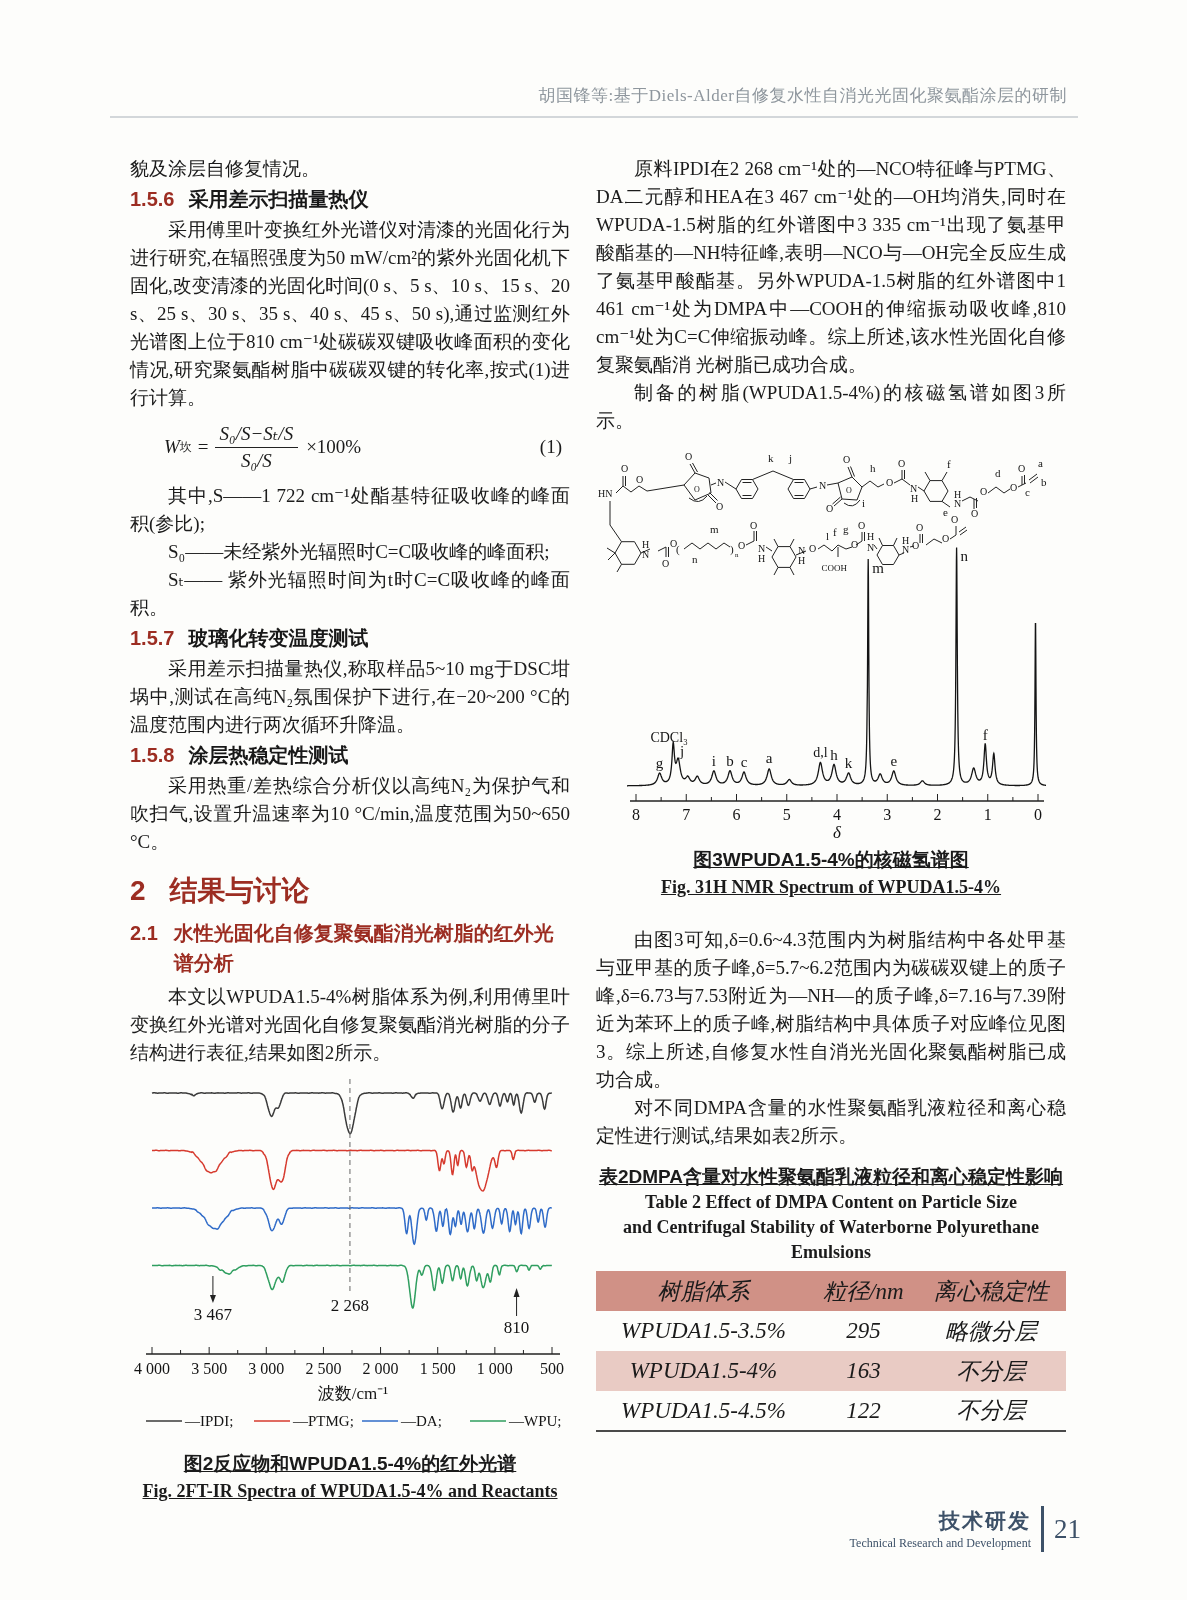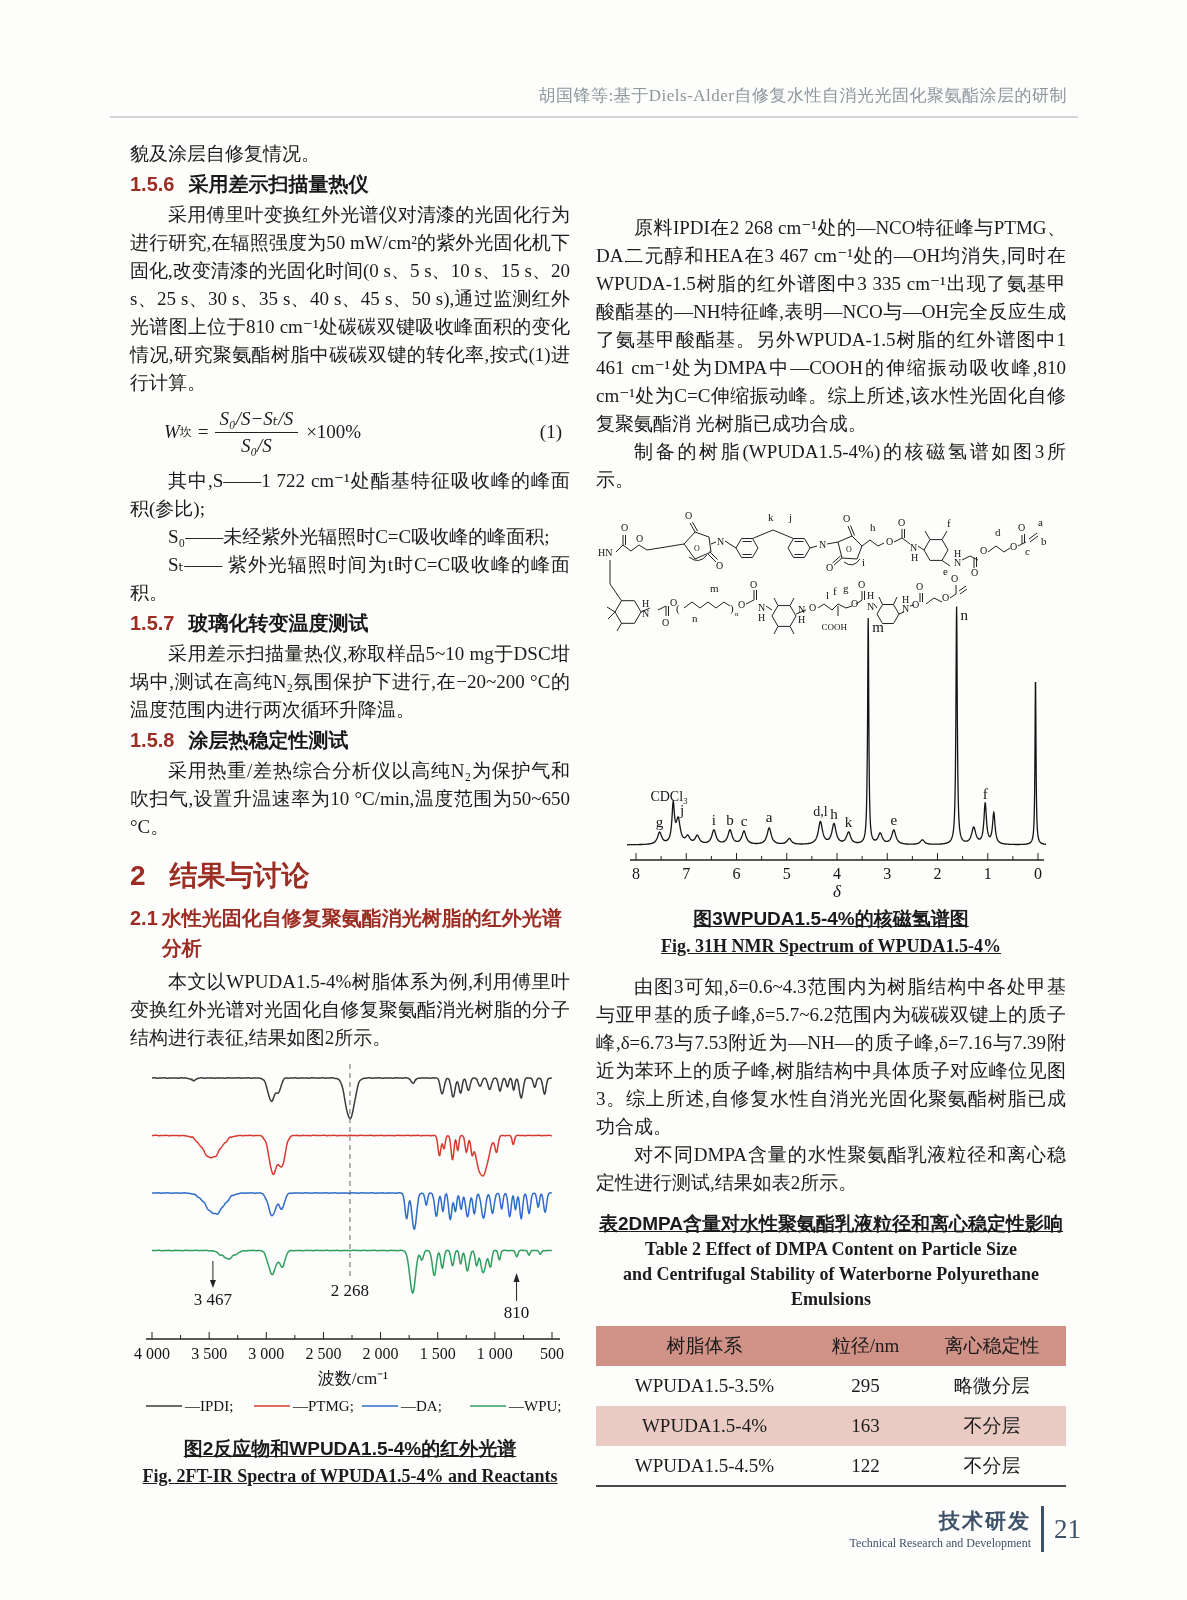--- a/index.html
+++ b/index.html
@@ -1,45 +1,45 @@
 <!DOCTYPE html>
 <html><head>
 <meta charset="utf-8">
 <style>
   *{box-sizing:border-box;margin:0;padding:0;}
   html,body{width:1187px;height:1600px;}
   body{position:relative;background:#fdfdfb;color:#1b1b1b;font-family:"Liberation Serif","DejaVu Sans",serif;overflow:hidden;}
   .running{position:absolute;top:84px;right:120px;font-size:17px;color:#8e969d;letter-spacing:.5px;}
   .rule{position:absolute;top:116px;left:110px;width:968px;height:2px;background:#d3d7da;}
-  .cols{position:absolute;top:140px;left:130px;width:936px;display:flex;gap:26px;align-items:flex-end;}
+  .cols{position:absolute;top:155px;left:130px;width:936px;display:flex;gap:26px;}
   .colL{width:440px;}
   .colR{width:470px;}
   p.body{font-size:19px;line-height:28px;text-align:justify;text-indent:2em;}
   p.noind{text-indent:0;}
   h4.sec{display:flex;gap:14px;align-items:baseline;margin:3px 0;font-size:20px;font-weight:bold;font-family:"Liberation Sans",sans-serif;color:#181818;}
   h4.sec .num{color:#9c2d22;}
   h2.main{display:flex;gap:24px;align-items:baseline;margin:16px 0 8px;font-size:28px;font-weight:bold;font-family:"Liberation Sans",sans-serif;color:#9c2d22;}
-  h3.sub{display:flex;gap:4px;align-items:baseline;margin:5px 0;font-size:20px;line-height:30px;font-weight:bold;font-family:"Liberation Sans",sans-serif;color:#9c2d22;}
+  h3.sub{display:flex;gap:16px;align-items:baseline;margin:5px 0;font-size:20px;line-height:30px;font-weight:bold;font-family:"Liberation Sans",sans-serif;color:#9c2d22;}
   h3.sub .ttl{flex:1;}
   .formula{display:flex;align-items:center;margin:10px 4px 10px 34px;font-size:19px;}
   .formula .fw{font-style:italic;}
   .formula sub{font-size:12px;font-style:normal;}
   .formula .eqs{margin:0 6px;}
   .frac{display:inline-flex;flex-direction:column;text-align:center;font-style:italic;}
   .fnum{padding:0 5px 2px;border-bottom:1.5px solid #222;}
   .fden{padding:2px 5px 0;}
   .fsuf{margin-left:8px;}
   .feq{margin-left:auto;margin-right:4px;}
   figure{margin:6px 0 0;}
   .caprow{display:flex;justify-content:center;font-weight:bold;text-decoration:underline;}
   .capcn{font-size:19px;font-family:"Liberation Sans",sans-serif;margin-top:2px;}
   .capen{font-size:18px;font-family:"Liberation Serif",serif;margin-top:4px;}
   .tblcaps{margin-top:14px;}
   .tbl-en{display:block;text-align:center;font-size:18px;font-weight:bold;line-height:25px;}
-  table.t2{width:100%;border-collapse:collapse;margin-top:14px;font-size:19px;}
+  table.t2{width:100%;border-collapse:collapse;margin-top:6px;font-size:23px;font-style:italic;}
   table.t2 th{background:#d09186;font-weight:normal;height:40px;text-align:center;}
   table.t2 td{height:40px;text-align:center;}
   table.t2 tr.stripe td{background:#e9cbc4;}
   table.t2{border-bottom:2px solid #4a4a4a;}
   .footer{position:absolute;right:106px;bottom:48px;display:flex;align-items:center;gap:10px;justify-content:center;}
   .f-txt{text-align:right;color:#3d5168;}
   .f-cn{font-size:21px;font-weight:bold;font-family:"Liberation Sans",sans-serif;letter-spacing:2px;}
   .f-en{font-size:12px;font-family:"Liberation Serif",serif;margin-top:1px;}
   .f-bar{width:3px;height:46px;background:#3d5168;}
   .f-num{font-size:27px;color:#3d5168;}
@@ -308,21 +308,21 @@
         <div class="caprow capcn">
           <span>图3</span>
           <span>WPUDA1.5-4%的核磁氢谱图</span>
         </div>
         <div class="caprow capen">
           <span>Fig. 3</span>
           <span>1H NMR Spectrum of WPUDA1.5-4%</span>
         </div>
       </figure>
 
-      <p class="body" style="margin-top:16px">由图3可知,δ=0.6~4.3范围内为树脂结构中各处甲基与亚甲基的质子峰,δ=5.7~6.2范围内为碳碳双键上的质子峰,δ=6.73与7.53附近为—NH—的质子峰,δ=7.16与7.39附近为苯环上的质子峰,树脂结构中具体质子对应峰位见图3。综上所述,自修复水性自消光光固化聚氨酯树脂已成功合成。</p>
+      <p class="body" style="margin-top:28px">由图3可知,δ=0.6~4.3范围内为树脂结构中各处甲基与亚甲基的质子峰,δ=5.7~6.2范围内为碳碳双键上的质子峰,δ=6.73与7.53附近为—NH—的质子峰,δ=7.16与7.39附近为苯环上的质子峰,树脂结构中具体质子对应峰位见图3。综上所述,自修复水性自消光光固化聚氨酯树脂已成功合成。</p>
 
       <p class="body">对不同DMPA含量的水性聚氨酯乳液粒径和离心稳定性进行测试,结果如表2所示。</p>
 
       <div class="tblcaps">
         <div class="caprow capcn">
           <span>表2</span>
           <span>DMPA含量对水性聚氨酯乳液粒径和离心稳定性影响</span>
         </div>
         <span class="tbl-en">Table 2  Effect of DMPA Content on Particle Size</span>
         <span class="tbl-en">and Centrifugal Stability of Waterborne Polyurethane</span>

